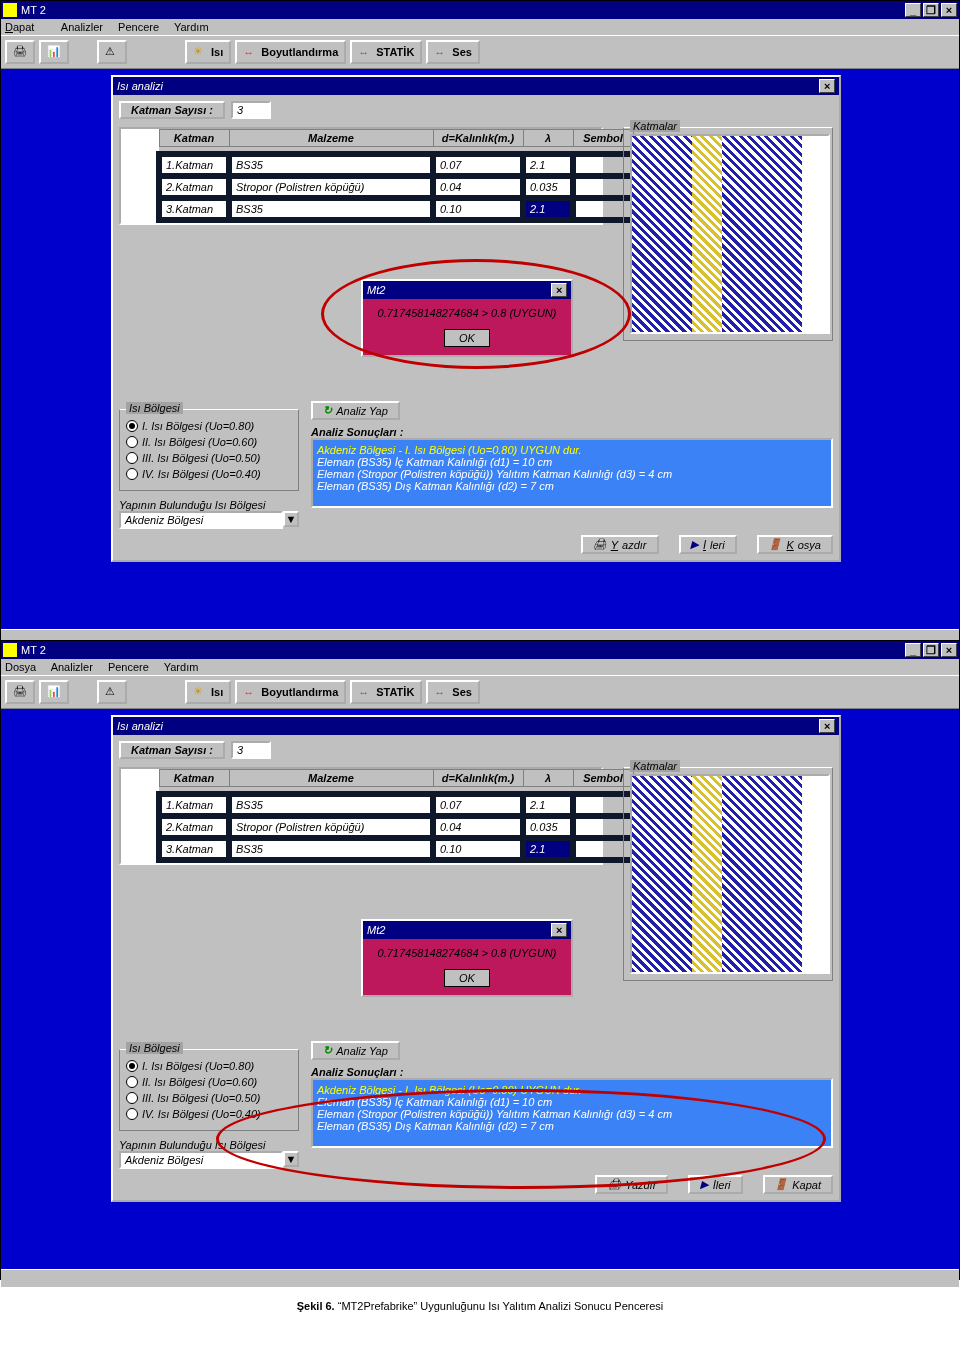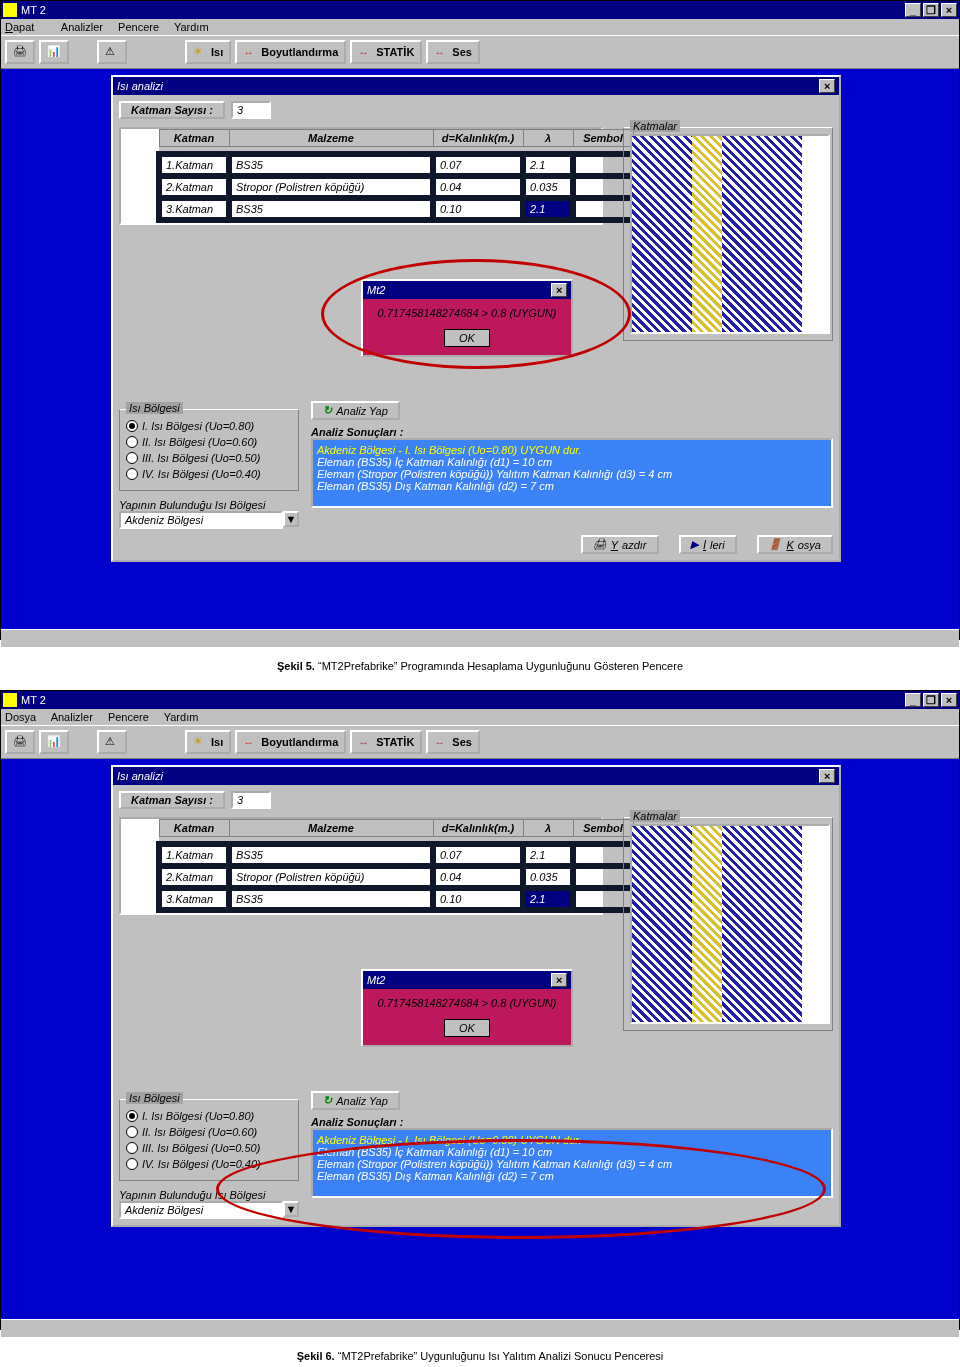--- a/index.html
+++ b/index.html
@@ -258,23 +258,20 @@
           <div style="margin-bottom:10px;">0.717458148274684 &gt; 0.8 (UYGUN)</div>
           <span class="btn3d okbtn">OK</span>
         </div>
       </div>
 
       <div class="anno-ellipse" style="left:320px; top:190px; width:310px; height:110px;"></div>
     </div>
     <div class="statusbar"></div>
   </div>
 
-  <div class="caption">
-    <b>Şekil 5. </b><span>“MT2Prefabrike” Programında Hesaplama Uygunluğunu Gösteren Pencere</span>
-  </div>
 
   <div class="app" style="height:640px; position:relative;">
     <div class="titlebar">
       <span class="appicon"></span>
       <span>MT 2</span>
       <span class="tb-spacer"></span>
       <span class="winbtn">_</span>
       <span class="winbtn">❐</span>
       <span class="winbtn">×</span>
     </div>
@@ -419,20 +416,34 @@
               <div><b>Analiz Sonuçları :</b></div>
               <div class="results">
                 <div>Akdeniz Bölgesi - I.   Isı Bölgesi (Uo=0.80) UYGUN dur.</div>
                 <div class="wline">Eleman (BS35) İç Katman Kalınlığı (d1) = 10 cm</div>
                 <div class="wline">Eleman (Stropor (Polistren köpüğü)) Yalıtım Katman Kalınlığı (d3) = 4 cm</div>
                 <div class="wline">Eleman (BS35) Dış Katman Kalınlığı (d2) = 7 cm</div>
               </div>
             </div>
           </div>
 
+          <div class="btn-row">
+            <span class="btn3d">
+                <span class="ic ic-print"></span>
+                <span>Yazdır</span>
+              </span>
+            <span class="btn3d">
+                <span class="ic ic-next"></span>
+                <span>İleri</span>
+              </span>
+            <span class="btn3d">
+                <span class="ic ic-close"></span>
+                <span>Kapat</span>
+              </span>
+          </div>
         </div>
       </div>
 
       <div class="popup" style="left:360px; top:210px;">
         <div class="w-title">
           <span>Mt2</span>
             <span class="tb-spacer"></span>
           <span class="winbtn">×</span>
         </div>
         <div class="pbody">

